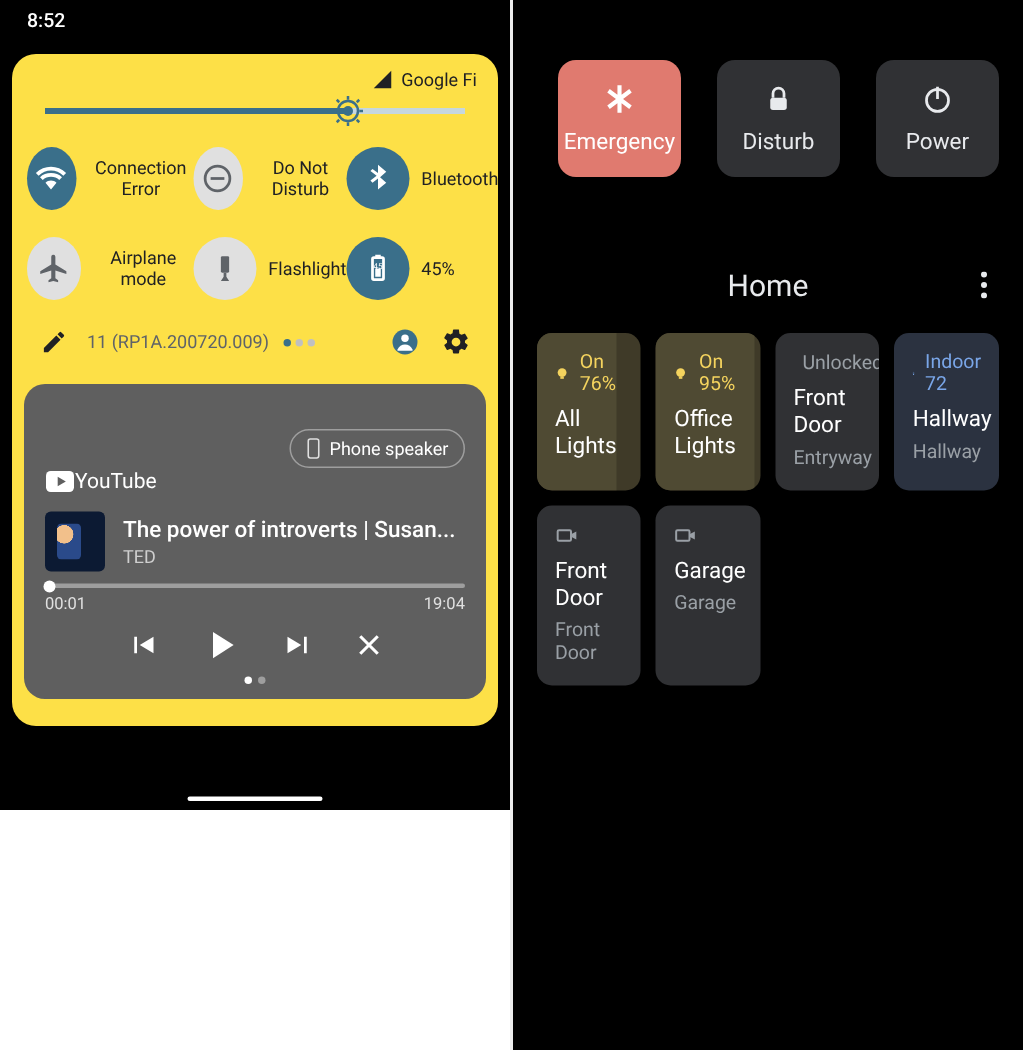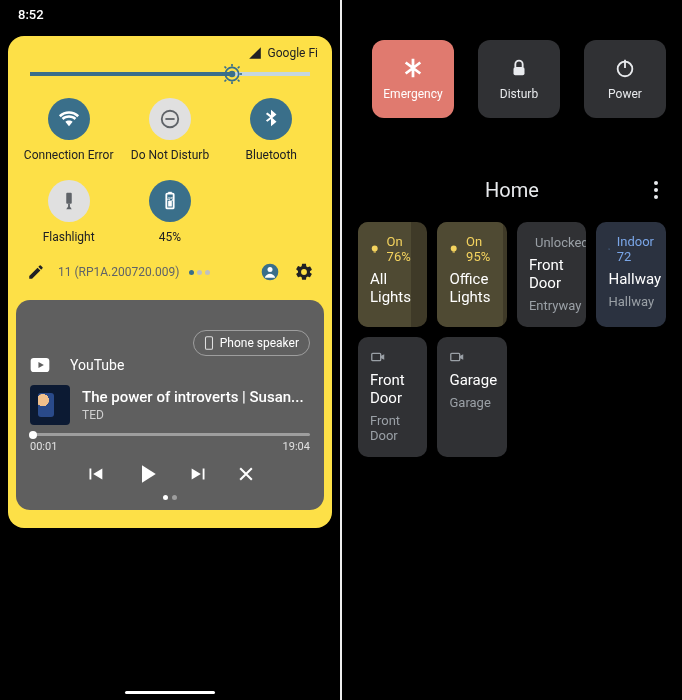--- a/index.html
+++ b/index.html
@@ -7,21 +7,21 @@
     width: 682px;
     height: 700px;
     background: #fff;
     font-family: -apple-system, Roboto, "Segoe UI", Arial, sans-serif;
     display: flex;
     overflow: hidden;
   }
   
   .phone-left {
     width: 341px;
-    height: 700px;
+    height: 540px;
     background: #000;
     position: relative;
     overflow: hidden;
   }
   .statusbar {
     height: 28px;
     color: #fff;
     font-size: 13px;
     font-weight: 500;
     display: flex;
@@ -69,21 +69,21 @@
   }
   .tiles {
     display: grid;
     grid-template-columns: repeat(3, 1fr);
     row-gap: 18px;
     padding: 12px 10px 6px 10px;
     text-align: center;
     font-size: 12px;
     color: #5f6368;
   }
-  .tile { display: flex; flex-direction: column; align-items: center; gap: 8px; }
+  .tile { display: flex; flex-direction: row; align-items: center; gap: 8px; }
   .tile-circle {
     width: 42px; height: 42px;
     border-radius: 50%;
     display: flex; align-items: center; justify-content: center;
     color: #fff;
   }
   .tc-on  { background: #3a6f8a; }
   .tc-off { background: #e0e0e0; color: #5f6368; }
   .tile-label { font-size: 12px; color: #202124; }
   .build-row {
@@ -106,21 +106,21 @@
 
   
   .media-card {
     margin: 10px 8px;
     background: #5f5f5f;
     border-radius: 14px;
     color: #fff;
     padding: 12px 14px 10px 14px;
   }
   .media-head { display: flex; align-items: center; justify-content: space-between; margin-bottom: 12px;}
-  .media-app { display: flex; align-items: center; gap: 20px; font-size: 14px; margin-top: 45px;}
+  .media-app { display: flex; align-items: center; gap: 0; font-size: 14px; margin-top: 45px;}
   .output-chip {
     border: 1px solid #9e9e9e;
     border-radius: 20px;
     padding: 5px 10px;
     font-size: 12px;
     display: flex; align-items: center; gap: 6px;
   }
   .media-body { display: flex; gap: 12px; align-items: center; margin-bottom: 8px;}
   .thumb {
     width: 40px; height: 40px;
@@ -175,21 +175,21 @@
   .power-row {
     display: grid;
     grid-template-columns: repeat(3, 1fr);
     gap: 10px;
   }
   .power-btn {
     height: 78px;
     border-radius: 12px;
     background: #303134;
     display:flex; flex-direction:column; align-items:center; justify-content:center;
-    gap:8px; font-size:12px; color:#e8eaed;margin-left:14px;
+    gap:8px; font-size:15px; color:#e8eaed;margin-left:14px;
   }
   .power-btn.emergency { background:#e07a6f; color:#fff;}
   .home-hdr {
     display:flex; align-items:center; justify-content:space-between;
     margin: 60px 8px 20px 8px;
   }
   .home-title { flex:1; text-align:center; font-size:20px; }
   .more-icon { width:20px; display:flex; justify-content:flex-end;}
   .home-grid {
     display:grid;
@@ -285,20 +285,28 @@
       <div class="tile-circle tc-on">
         <svg width="22" height="22" viewBox="0 0 24 24">
               <path fill="currentColor" d="M12 2l6 5-4.5 4 4.5 4-6 5v-8l-4 3-1.5-1.5L11 10 6.5 6.5 8 5l4 3z"></path>
             </svg>
       </div>
       <div class="tile-label">Bluetooth</div>
     </div>
         <div class="tile">
       <div class="tile-circle tc-off">
         <svg width="22" height="22" viewBox="0 0 24 24">
+              <path fill="currentColor" d="M21 16v-2l-8-5V3.5a1.5 1.5 0 0 0-3 0V9l-8 5v2l8-2.5V19l-2 1.5V22l3.5-1 3.5 1v-1.5L13 19v-5.5z"></path>
+            </svg>
+      </div>
+      <div class="tile-label">Airplane mode</div>
+    </div>
+        <div class="tile">
+      <div class="tile-circle tc-off">
+        <svg width="22" height="22" viewBox="0 0 24 24">
               <rect x="9" y="3" width="6" height="12" rx="1" fill="currentColor"></rect>
               <path fill="currentColor" d="M11 15h2v3l2 3H9l2-3z"></path>
             </svg>
       </div>
       <div class="tile-label">Flashlight</div>
     </div>
         <div class="tile">
       <div class="tile-circle tc-on">
         <svg width="22" height="22" viewBox="0 0 24 24">
               <rect x="8" y="4" width="8" height="16" rx="1" fill="none" stroke="currentColor" stroke-width="2"></rect>

